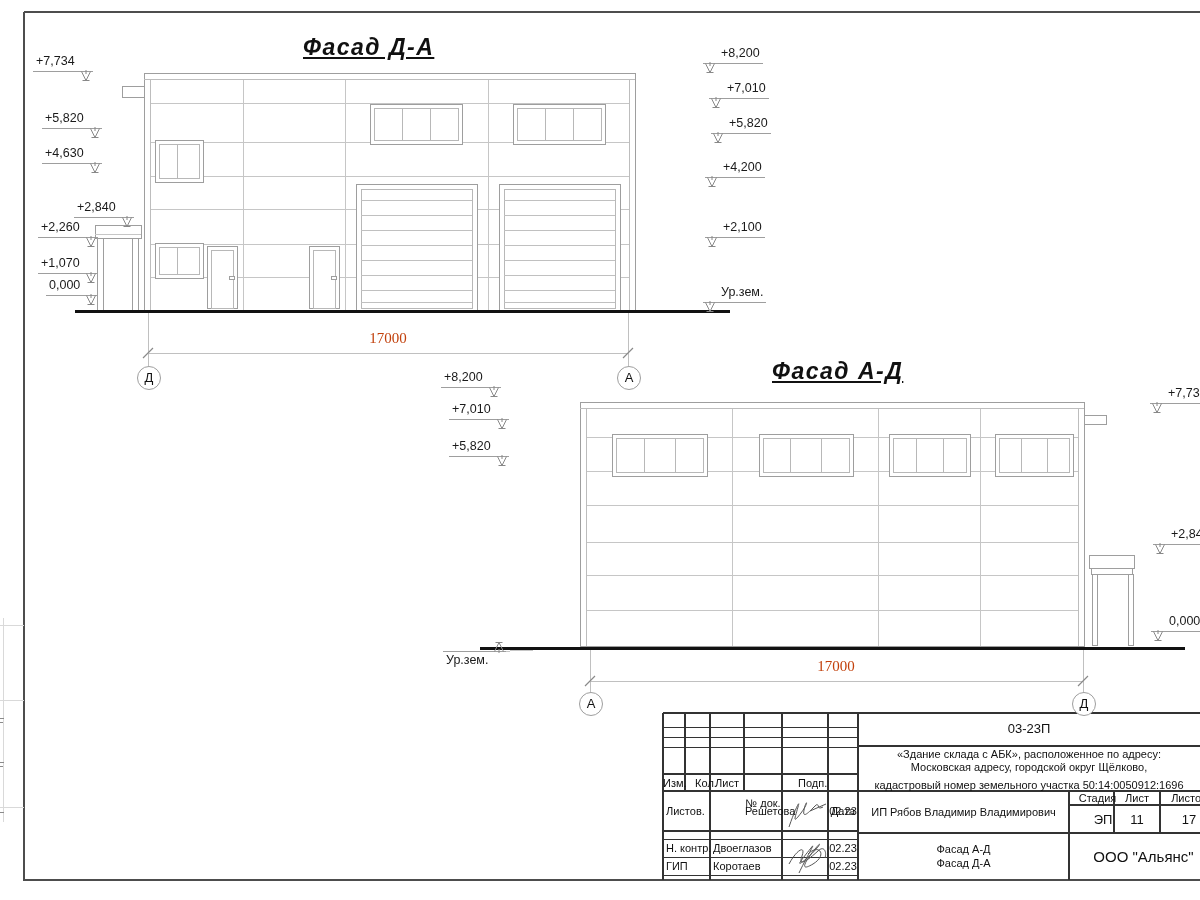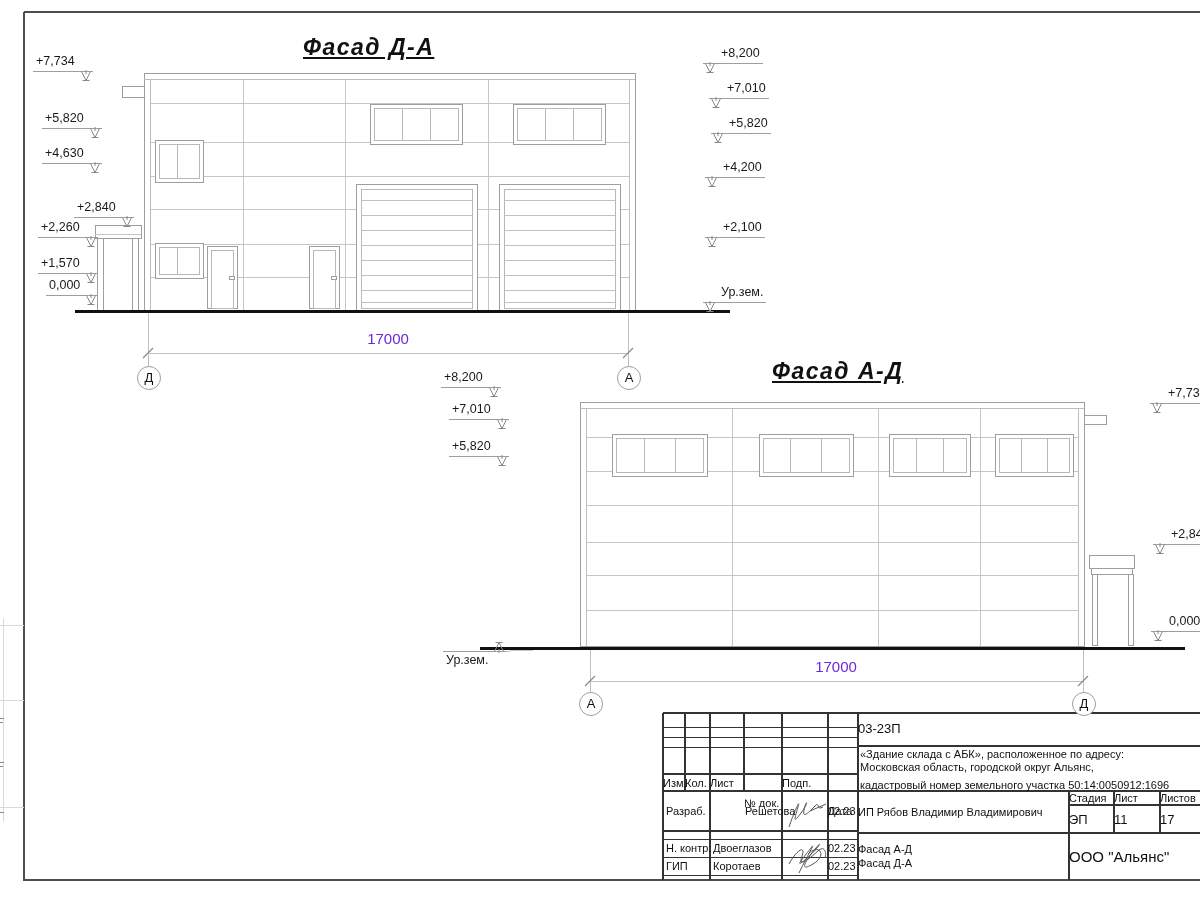--- a/index.html
+++ b/index.html
@@ -13,26 +13,26 @@
   .elev{position:absolute;font-size:12.5px;color:#1a1a1a;white-space:nowrap;line-height:1.1;}
   .elev .elbl{display:inline-block;border-bottom:1px solid #9e9e9e;padding:0 3px 2px 3px;}
   .elev.l .elbl{padding-right:18px;}
   .elev.r .elbl{padding-left:18px;}
   .elev .etick{position:absolute;top:100%;margin-top:-2px;}
   .elev.l .etick{right:1px;}
   .elev.r .etick{left:1px;}
   .elev.lu .elbl{border-bottom:none;border-top:1px solid #9e9e9e;padding-right:18px;padding-top:2px;}
   .elev.lu .etick{top:auto;bottom:100%;margin-bottom:-2px;right:1px;transform:rotate(180deg);}
   
-  .dimtext{position:absolute;width:70px;text-align:center;font-size:15px;color:#6d28d9;}
+  .dimtext{position:absolute;width:70px;text-align:center;font-size:15px;color:#c2410c;font-family:Liberation Serif, serif;}
   .bubble{position:absolute;width:22px;height:22px;border:1px solid #9e9e9e;border-radius:50%;
           background:#fff;text-align:center;line-height:22px;font-size:13px;color:#111;}
   
   .tbt{position:absolute;font-size:11px;color:#111;line-height:1.2;white-space:nowrap;}
-  .tbt.c{}
+  .tbt.c{text-align:center;}
   .tbt.md{font-size:13px;}
   .tbt.lg{font-size:15px;}
 </style>
 </head>
 <body>
 
 <div class="canvas">
 
   <svg class="linework" width="1200" height="900" viewBox="0 0 1200 900">
 
@@ -271,21 +271,21 @@
         <path d="M6 0 V4 M1.5 1.5 L6 10.5 L10.5 1.5 M2.5 10.5 H9.5" stroke="#888" stroke-width="1" fill="none"></path>
       </svg>
   </div>
   <div class="elev l" style="left:38px;top:221px">
     <span class="elbl">+2,260</span>
     <svg class="etick" width="12" height="12" viewBox="0 0 12 12">
         <path d="M6 0 V4 M1.5 1.5 L6 10.5 L10.5 1.5 M2.5 10.5 H9.5" stroke="#888" stroke-width="1" fill="none"></path>
       </svg>
   </div>
   <div class="elev l" style="left:38px;top:257px">
-    <span class="elbl">+1,570</span>
+    <span class="elbl">+1,070</span>
     <svg class="etick" width="12" height="12" viewBox="0 0 12 12">
         <path d="M6 0 V4 M1.5 1.5 L6 10.5 L10.5 1.5 M2.5 10.5 H9.5" stroke="#888" stroke-width="1" fill="none"></path>
       </svg>
   </div>
   <div class="elev l" style="left:46px;top:279px">
     <span class="elbl">0,000</span>
     <svg class="etick" width="12" height="12" viewBox="0 0 12 12">
         <path d="M6 0 V4 M1.5 1.5 L6 10.5 L10.5 1.5 M2.5 10.5 H9.5" stroke="#888" stroke-width="1" fill="none"></path>
       </svg>
   </div>
@@ -379,39 +379,39 @@
   </div>
 
   <div class="dimtext" style="left:801px;top:658px">17000</div>
   <div class="bubble" style="left:579px;top:692px">А</div>
   <div class="bubble" style="left:1072px;top:692px">Д</div>
 
   <div class="tbt c" style="left:663px;width:22px;top:777px">Изм.</div>
   <div class="tbt c" style="left:685px;width:42px;top:777px">Кол.</div>
   <div class="tbt c" style="left:710px;width:34px;top:777px">Лист</div>
   <div class="tbt c" style="left:744px;width:38px;top:797px">№ док.</div>
-  <div class="tbt c" style="left:782px;width:28px;top:777px">Подп.</div>
+  <div class="tbt c" style="left:798px;width:28px;top:777px">Подп.</div>
   <div class="tbt c" style="left:828px;width:30px;top:805px">Дата</div>
 
-  <div class="tbt" style="left:666px;top:805px">Разраб.</div>
+  <div class="tbt" style="left:666px;top:805px">Листов.</div>
   <div class="tbt" style="left:745px;top:805px">Решетова</div>
   <div class="tbt c" style="left:828px;width:30px;top:805px">02.23</div>
 
   <div class="tbt" style="left:666px;top:842px">Н. контр.</div>
   <div class="tbt" style="left:713px;top:842px">Двоеглазов</div>
   <div class="tbt c" style="left:828px;width:30px;top:842px">02.23</div>
 
   <div class="tbt" style="left:666px;top:860px">ГИП</div>
   <div class="tbt" style="left:713px;top:860px">Коротаев</div>
   <div class="tbt c" style="left:828px;width:30px;top:860px">02.23</div>
 
   <div class="tbt c md" style="left:858px;width:342px;top:721px">03-23П</div>
 
   <div class="tbt c" style="left:860px;width:338px;top:748px">«Здание склада с АБК», расположенное по адресу:</div>
-  <div class="tbt c" style="left:860px;width:338px;top:761px">Московская область, городской округ Альянс,</div>
+  <div class="tbt c" style="left:860px;width:338px;top:761px">Московская адресу, городской округ Щёлково,</div>
   <div class="tbt c" style="left:860px;width:338px;top:779px">кадастровый номер земельного участка 50:14:0050912:1696</div>
 
   <div class="tbt c" style="left:858px;width:211px;top:806px">ИП Рябов Владимир Владимирович</div>
 
   <div class="tbt c" style="left:1069px;width:57px;top:792px">Стадия</div>
   <div class="tbt c" style="left:1114px;width:46px;top:792px">Лист</div>
   <div class="tbt c" style="left:1160px;width:58px;top:792px">Листов</div>
   <div class="tbt c md" style="left:1069px;width:68px;top:812px">ЭП</div>
   <div class="tbt c md" style="left:1114px;width:46px;top:812px">11</div>
   <div class="tbt c md" style="left:1160px;width:58px;top:812px">17</div>

